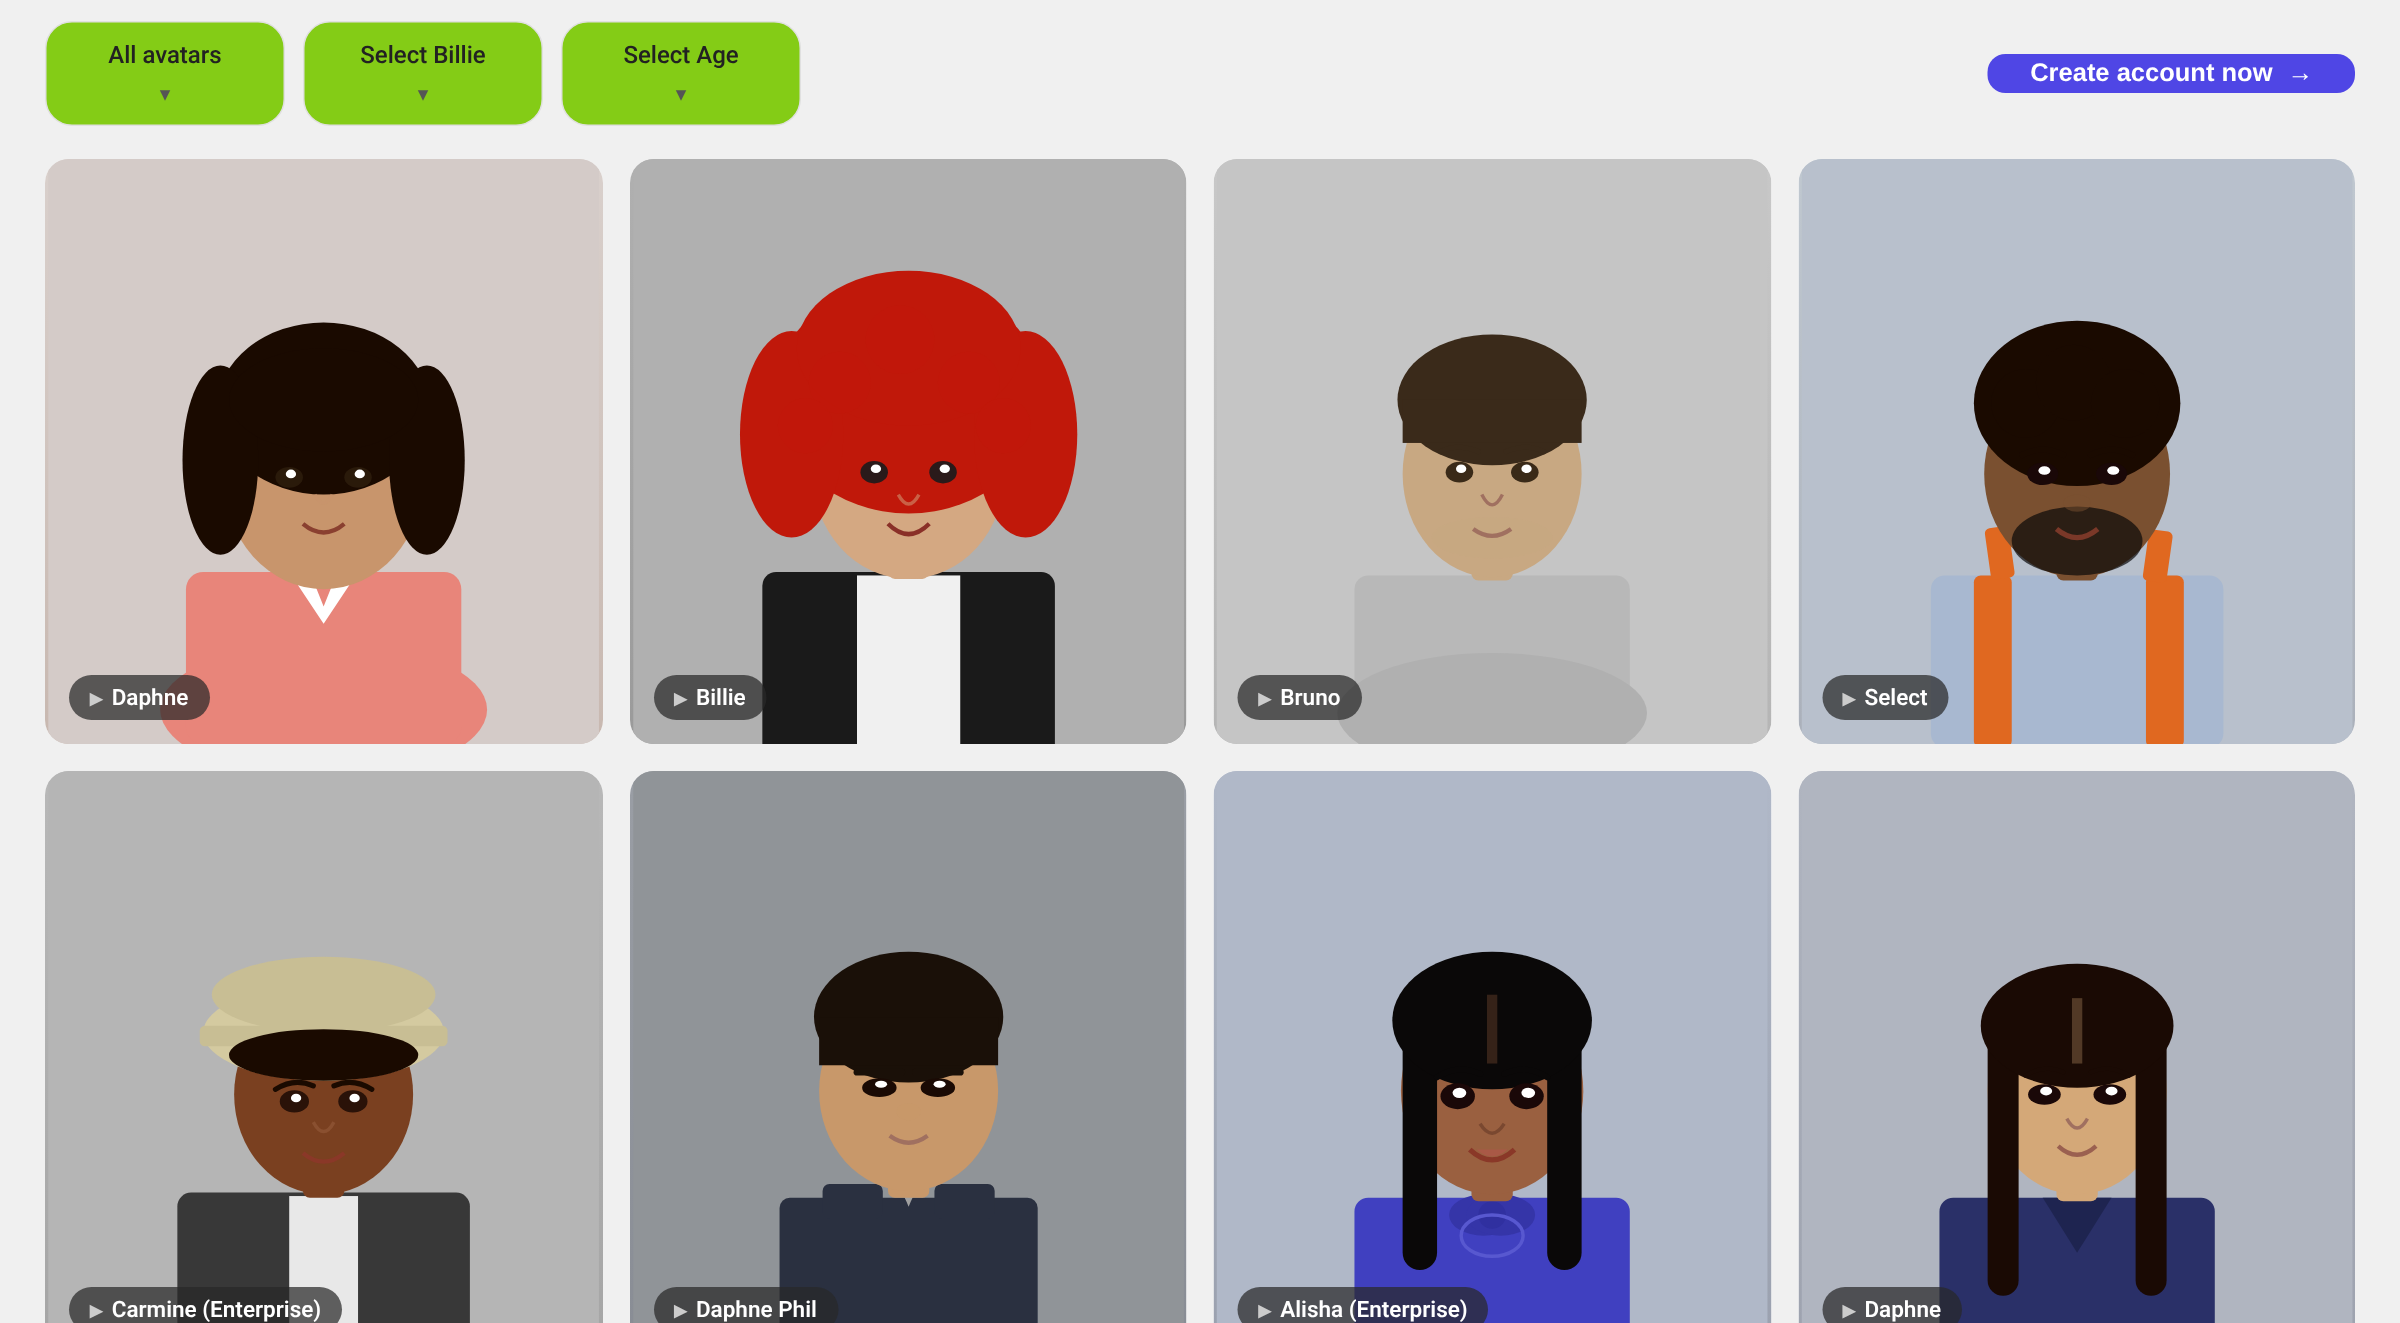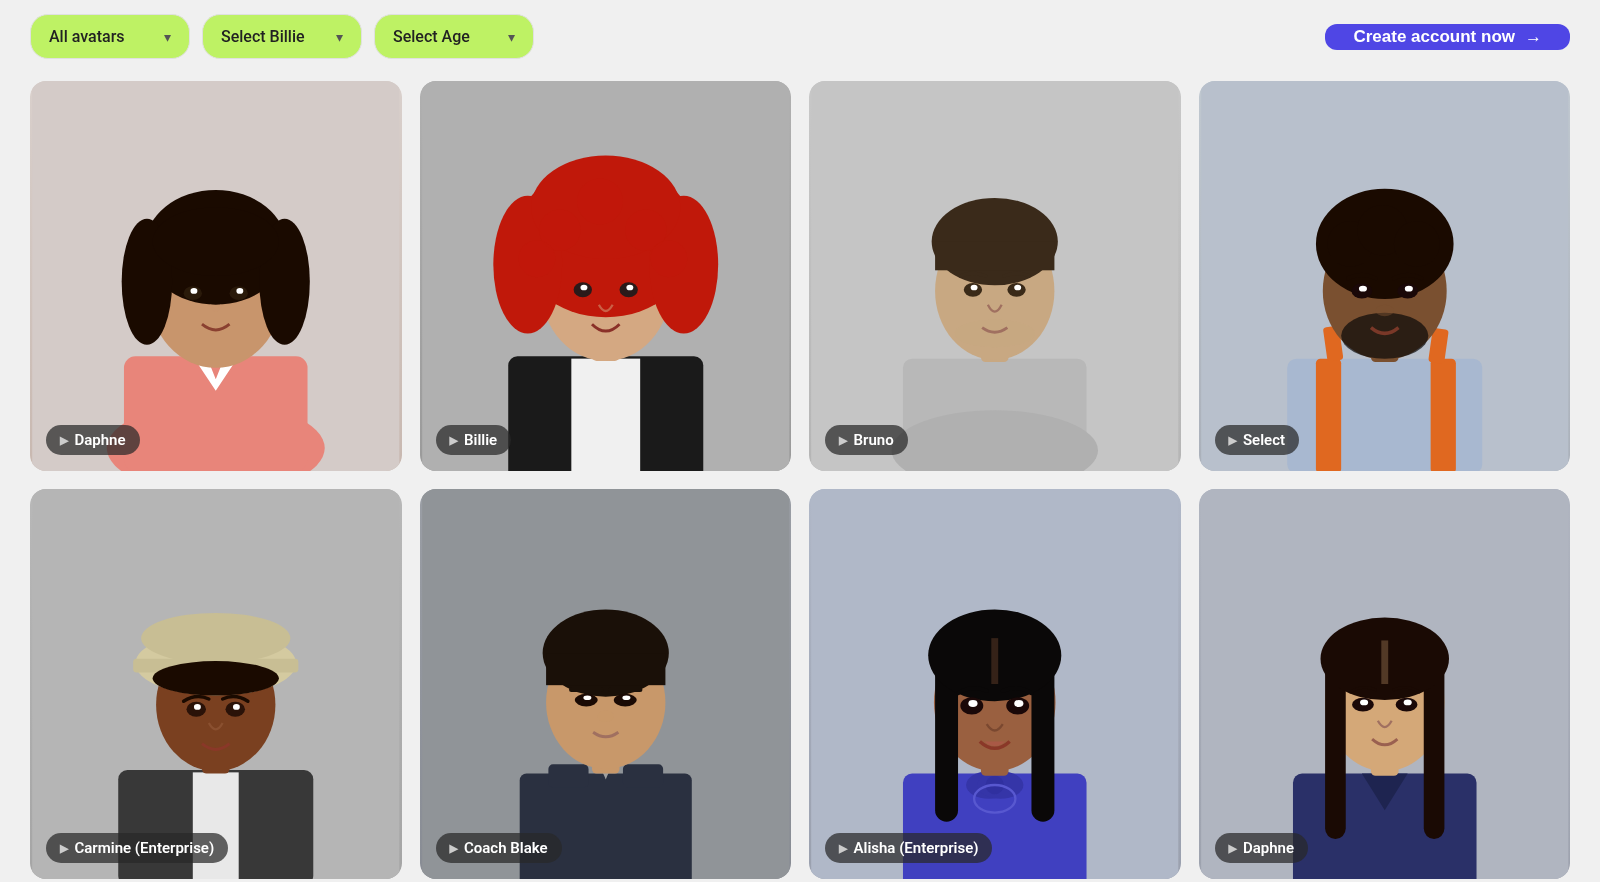--- a/index.html
+++ b/index.html
@@ -16,30 +16,31 @@
       align-items: center;
       padding: 14px 30px;
       background: #f0f0f0;
       gap: 12px;
     }
 
     .dropdown {
       display: flex;
       align-items: center;
       gap: 8px;
-      background: #bef264;
+      background: #84cc16;
       border: 1.5px solid #e0e0e0;
       border-radius: 18px;
       padding: 12px 18px;
       cursor: pointer;
       font-size: 16px;
       color: #222;
       font-weight: 500;
       min-width: 160px;
       justify-content: space-between;
+      flex-direction: column;
     }
 
     .dropdown .chevron {
       color: #555;
       font-size: 14px;
     }
 
     .cta-button {
       margin-left: auto;
       background: #4f46e5;
@@ -348,21 +349,21 @@
       <ellipse cx="144" cy="182" rx="3.5" ry="2" fill="white"></ellipse>
       <ellipse cx="178" cy="182" rx="3.5" ry="2" fill="white"></ellipse>
 
       <ellipse cx="160" cy="198" rx="7" ry="5" fill="#c8986a" opacity="0.4"></ellipse>
 
       <path d="M149 212 Q160 220 171 212" stroke="#a07060" stroke-width="2.5" fill="none"></path>
     </svg>
       </div>
       <div class="avatar-label">
         <span class="play-icon">▶</span>
-        <span>Coach Blake</span>
+        <span>Daphne Phil</span>
       </div>
     </div>
     <div class="avatar-card">
       <div class="avatar-image avatar-bg-alisha">
         <svg viewBox="0 0 320 340" width="100%" height="100%" xmlns="http://www.w3.org/2000/svg">
       <rect width="320" height="340" fill="#b0b8c8"></rect>
 
       <rect x="80" y="248" width="160" height="100" fill="#4040c0" rx="8"></rect>
 
       <ellipse cx="155" cy="258" rx="20" ry="12" fill="#3535a8"></ellipse>

